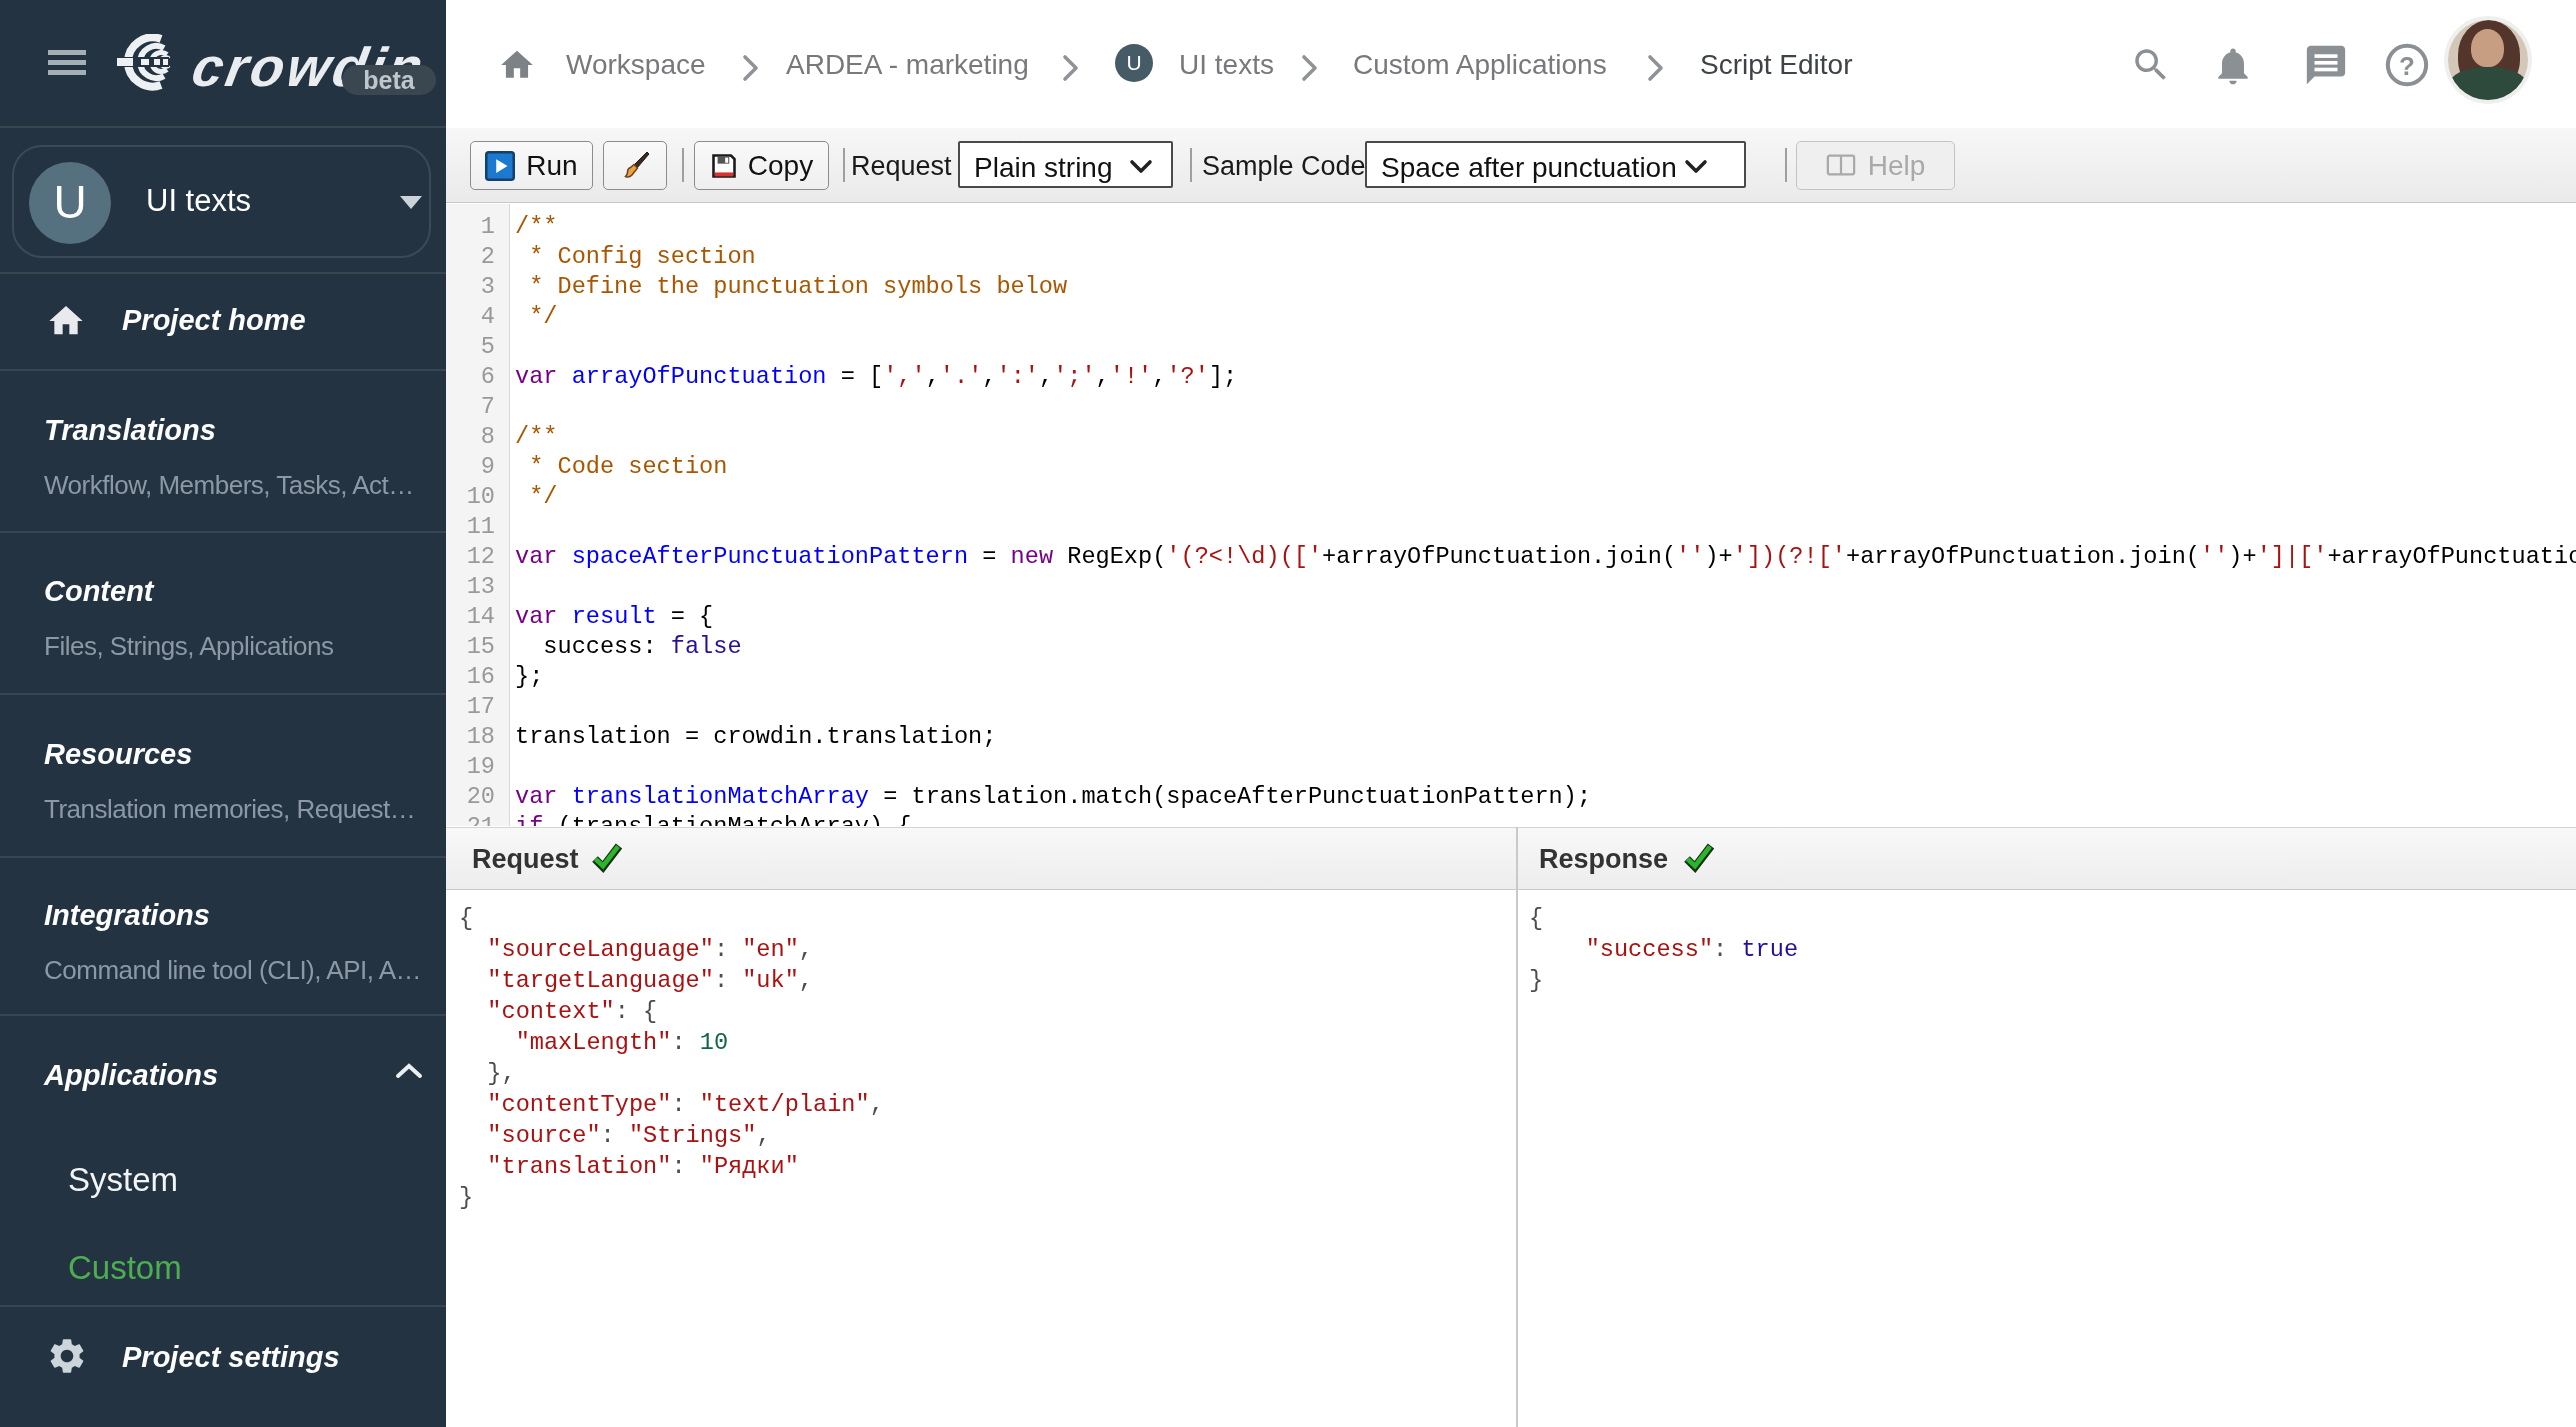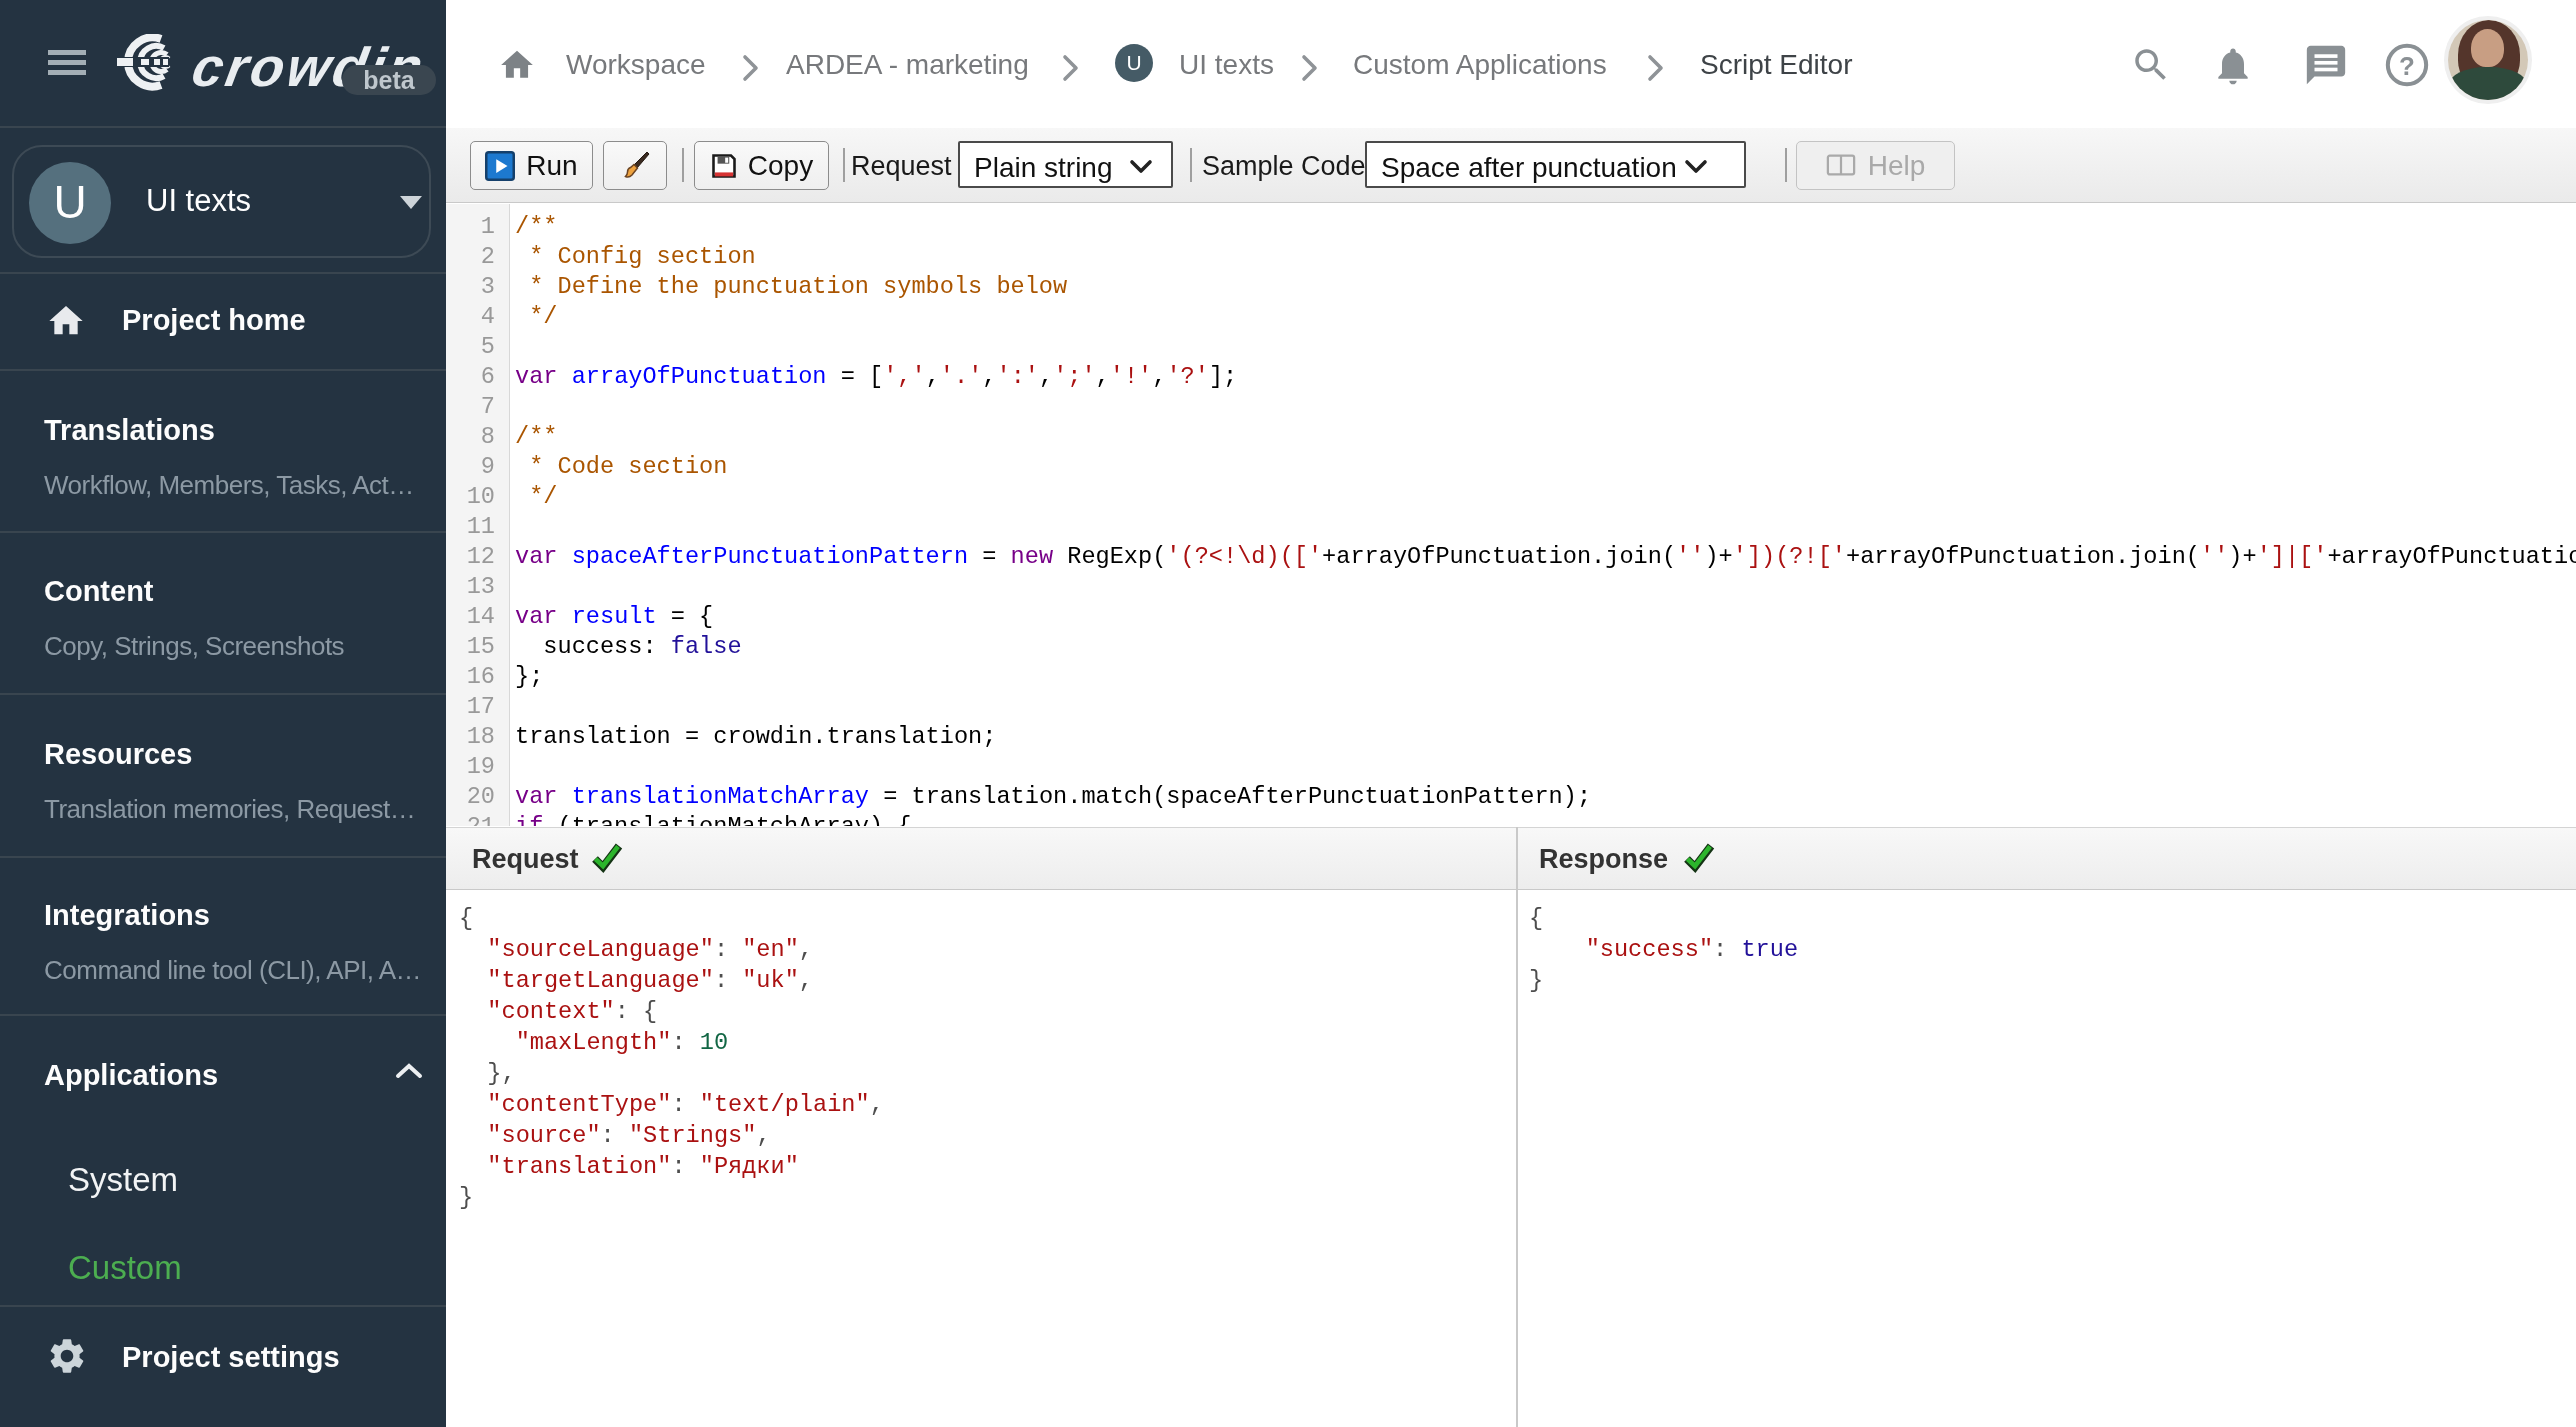--- a/index.html
+++ b/index.html
@@ -17,21 +17,21 @@
 #beta { position:absolute; left:342px; top:17px; width:94px; height:30px; background:#3a4650;
   border-radius:15px; color:#bfc7cd; font-size:25px; font-weight:bold; text-align:center; line-height:30px;margin-top:48px;}
 #chip { position:absolute; left:12px; top:145px; width:419px; height:113px;
   border:2px solid #3d4a55; border-radius:30px; }
 #chip-av { position:absolute; left:15px; top:15px; width:82px; height:82px; border-radius:50%;
   background:#55707e; color:#fff; font-size:46px; text-align:center; line-height:80px; font-weight:400;}
 #chip-name { position:absolute; left:132px; top:36px; font-size:31px; font-weight:500; color:#fff;}
 #chip-caret { position:absolute; left:386px; top:49px; width:0; height:0;
   border-left:11px solid transparent; border-right:11px solid transparent; border-top:13px solid #cdd4d9;}
 .sb-item-icon { position:absolute; left:46px; }
-.sb-head { position:absolute; left:44px; font-size:29px; font-weight:bold; color:#fdfdfd; white-space:nowrap;}
+.sb-head { position:absolute; left:44px; font-size:29px; font-weight:bold; color:#fdfdfd; white-space:nowrap;font-style:italic;}
 .sb-sub { position:absolute; left:44px; font-size:26px; letter-spacing:-0.5px; color:#8c99a4; white-space:nowrap;}
 .sb-sub2 { position:absolute; left:68px; font-size:33px; font-weight:500; color:#f2f4f5;}
 
 
 .bc { position:absolute; top:49px; font-size:28px; color:#77797c; white-space:nowrap; }
 .bc-ch { position:absolute; top:53px; width:18px; height:30px; }
 
 
 .tbtn { position:absolute; top:13px; height:49px; background:linear-gradient(#f9f9f9,#efefef);
   border:1.5px solid #8c8c8c; border-radius:5px; display:flex; align-items:center; justify-content:center;
@@ -94,21 +94,21 @@
     <svg class="sb-item-icon" style="top:299px" width="40" height="44" viewBox="0 0 24 24">
         <path fill="#e8eaed" d="M10 20v-6h4v6h5v-8h3L12 3 2 12h3v8z"></path>
       </svg>
     <div class="sb-head" style="top:304px; left:122px">Project home</div>
     <div class="sb-divider" style="top:272px"></div>
     <div class="sb-divider" style="top:369px"></div>
     <div class="sb-head" style="top:414px">Translations</div>
     <div class="sb-sub" style="top:470px">Workflow, Members, Tasks, Act…</div>
     <div class="sb-divider" style="top:531px"></div>
     <div class="sb-head" style="top:575px">Content</div>
-    <div class="sb-sub" style="top:631px">Copy, Strings, Screenshots</div>
+    <div class="sb-sub" style="top:631px">Files, Strings, Applications</div>
     <div class="sb-divider" style="top:693px"></div>
     <div class="sb-head" style="top:738px">Resources</div>
     <div class="sb-sub" style="top:794px">Translation memories, Request…</div>
     <div class="sb-divider" style="top:856px"></div>
     <div class="sb-head" style="top:899px">Integrations</div>
     <div class="sb-sub" style="top:955px">Command line tool (CLI), API, A…</div>
     <div class="sb-divider" style="top:1014px"></div>
     <div class="sb-head" style="top:1059px">Applications</div>
     <svg style="position:absolute; left:394px; top:1061px" width="30" height="20" viewBox="0 0 30 20">
         <path d="M4 15 L15 5 L26 15" fill="none" stroke="#eceff1" stroke-width="4" stroke-linecap="round"></path>

